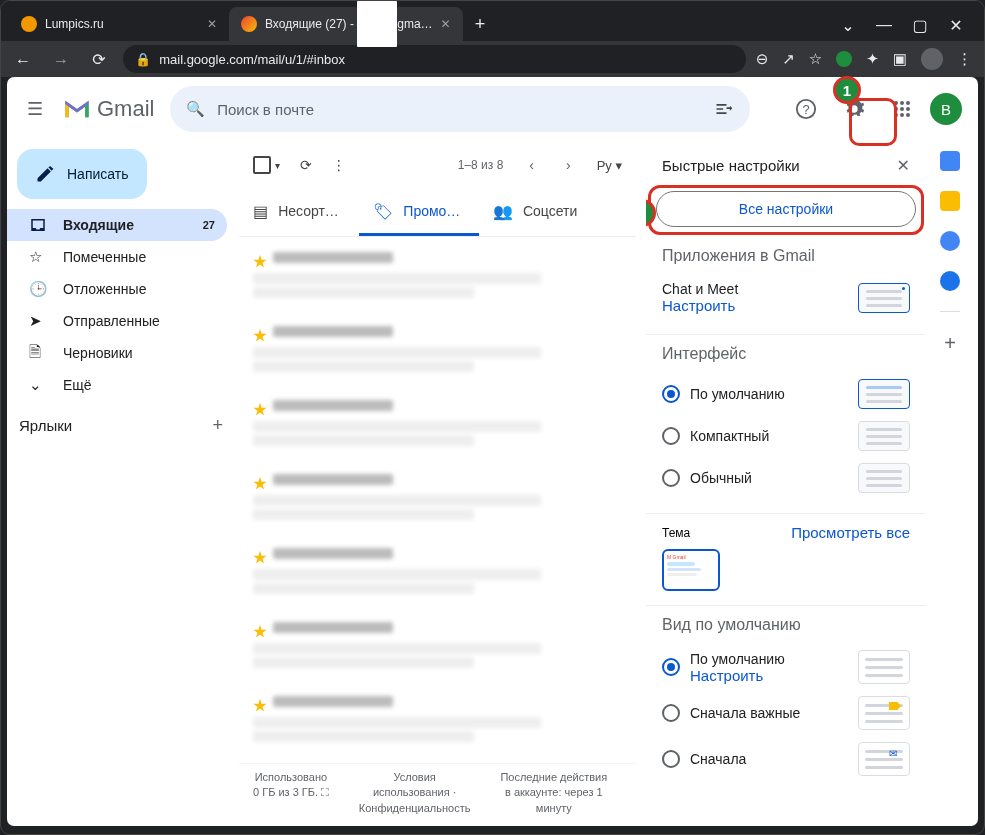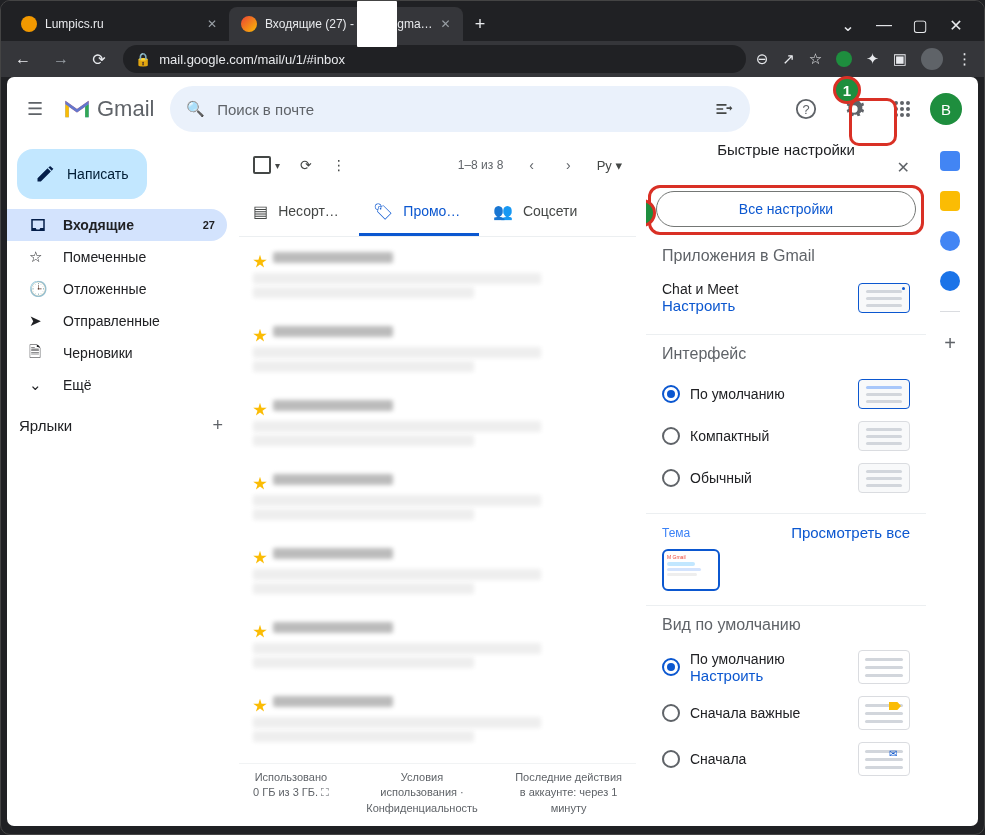--- a/index.html
+++ b/index.html
@@ -51,25 +51,25 @@
 .cat { flex:0 0 auto; padding:0 14px; display:flex; align-items:center; gap:10px; font-size:14px; color:#444746; border-bottom:3px solid transparent; min-width:120px; }
 .cat.active { color:#0b57d0; border-bottom-color:#0b57d0; font-weight:500; }
 .cat-ico { font-size:16px; }
 .mail-list { flex:1; overflow:hidden; padding:4px 10px; }
 .mail-row { padding:8px 4px 14px 4px; }
 .fake-line { height:11px; background:#eee; border-radius:2px; margin:3px 0; filter:blur(2px); }
 .fake-line.s1 { width:120px; background:#bbb; }
 .fake-line.s2 { width:78%; }
 .fake-line.s3 { width:60%; }
 .star-yl { display:inline-block; width:14px; height:14px; background:#fbbc04; margin-right:6px; clip-path:polygon(50% 0,61% 35%,98% 35%,68% 57%,79% 91%,50% 70%,21% 91%,32% 57%,2% 35%,39% 35%); filter:blur(.3px); vertical-align:middle; }
-.footer { padding:6px 14px 10px 14px; font-size:11px; color:#5f6368; display:flex; gap:30px; border-top:1px solid #f1f3f4;justify-content:space-between; }
+.footer { padding:6px 14px 10px 14px; font-size:11px; color:#5f6368; display:flex; gap:30px; border-top:1px solid #f1f3f4; }
 .footer div { text-align:center; line-height:1.4; }
 
 .quick-settings { width:280px; background:#fff; border-radius:16px; margin-left:10px; display:flex; flex-direction:column; overflow:hidden; }
-.qs-hdr { height:48px; display:flex; align-items:center; padding:0 16px; font-size:15px; color:#202124;flex-direction:column; }
+.qs-hdr { height:48px; display:flex; align-items:center; padding:0 16px; font-size:15px; color:#202124; }
 .qs-hdr .close-x { margin-left:auto; color:#5f6368; font-size:16px; }
 .all-settings-wrap { padding:2px 10px 10px 10px; position:relative; }
 .all-settings-btn { height:36px; border:1px solid #747775; border-radius:18px; display:flex; align-items:center; justify-content:center; font-size:14px; color:#0b57d0; font-weight:500; }
 .callout-box { position:absolute; left:2px; right:2px; top:-4px; bottom:2px; border:3px solid #d93025; border-radius:12px; pointer-events:none; }
 .callout-num { position:absolute; left:-18px; top:50%; transform:translateY(-50%); width:28px; height:28px; border-radius:50%; background:#1e8e3e; border:3px solid #d93025; color:#fff; font-size:15px; font-weight:700; display:flex; align-items:center; justify-content:center; pointer-events:none; }
 .qs-section { padding:10px 16px 14px 16px; border-bottom:1px solid #eceff1; }
 .qs-section-title { font-size:16px; color:#5f6368; margin-bottom:10px; }
 .qs-row { display:flex; align-items:center; gap:10px; font-size:14px; color:#202124; padding:6px 0; }
 .qs-row .thumb { margin-left:auto; width:52px; height:30px; border:1px solid #dadce0; border-radius:4px; background:#f8f9fa; position:relative; }
 .thumb .bar { position:absolute; left:7px; right:7px; height:3px; background:#d2d6dc; border-radius:2px; }
@@ -358,21 +358,21 @@
             <span>Обычный</span>
             <div class="thumb">
                 <div class="bar b1"></div>
                 <div class="bar b2"></div>
                 <div class="bar b3"></div>
               </div>
           </div>
         </div>
         <div class="qs-section">
           <div class="theme-link-row">
-            <span style="color:#3b82f6;font-size:12px">Тема</span>
+            <span style="color:#000000;font-size:12px">Тема</span>
             <span class="qs-link">Просмотреть все</span>
           </div>
           <div class="theme-thumb">
             <div style="color:#ea4335;font-size:5px">M Gmail</div>
             <div style="width:28px;height:4px;background:#c2e7ff;border-radius:3px;margin:2px 0"></div>
             <div style="width:34px;height:3px;background:#d3e3fd;border-radius:2px;margin:2px 0"></div>
             <div style="width:30px;height:3px;background:#eee;border-radius:2px"></div>
           </div>
         </div>
         <div class="qs-section" style="border-bottom:none">

